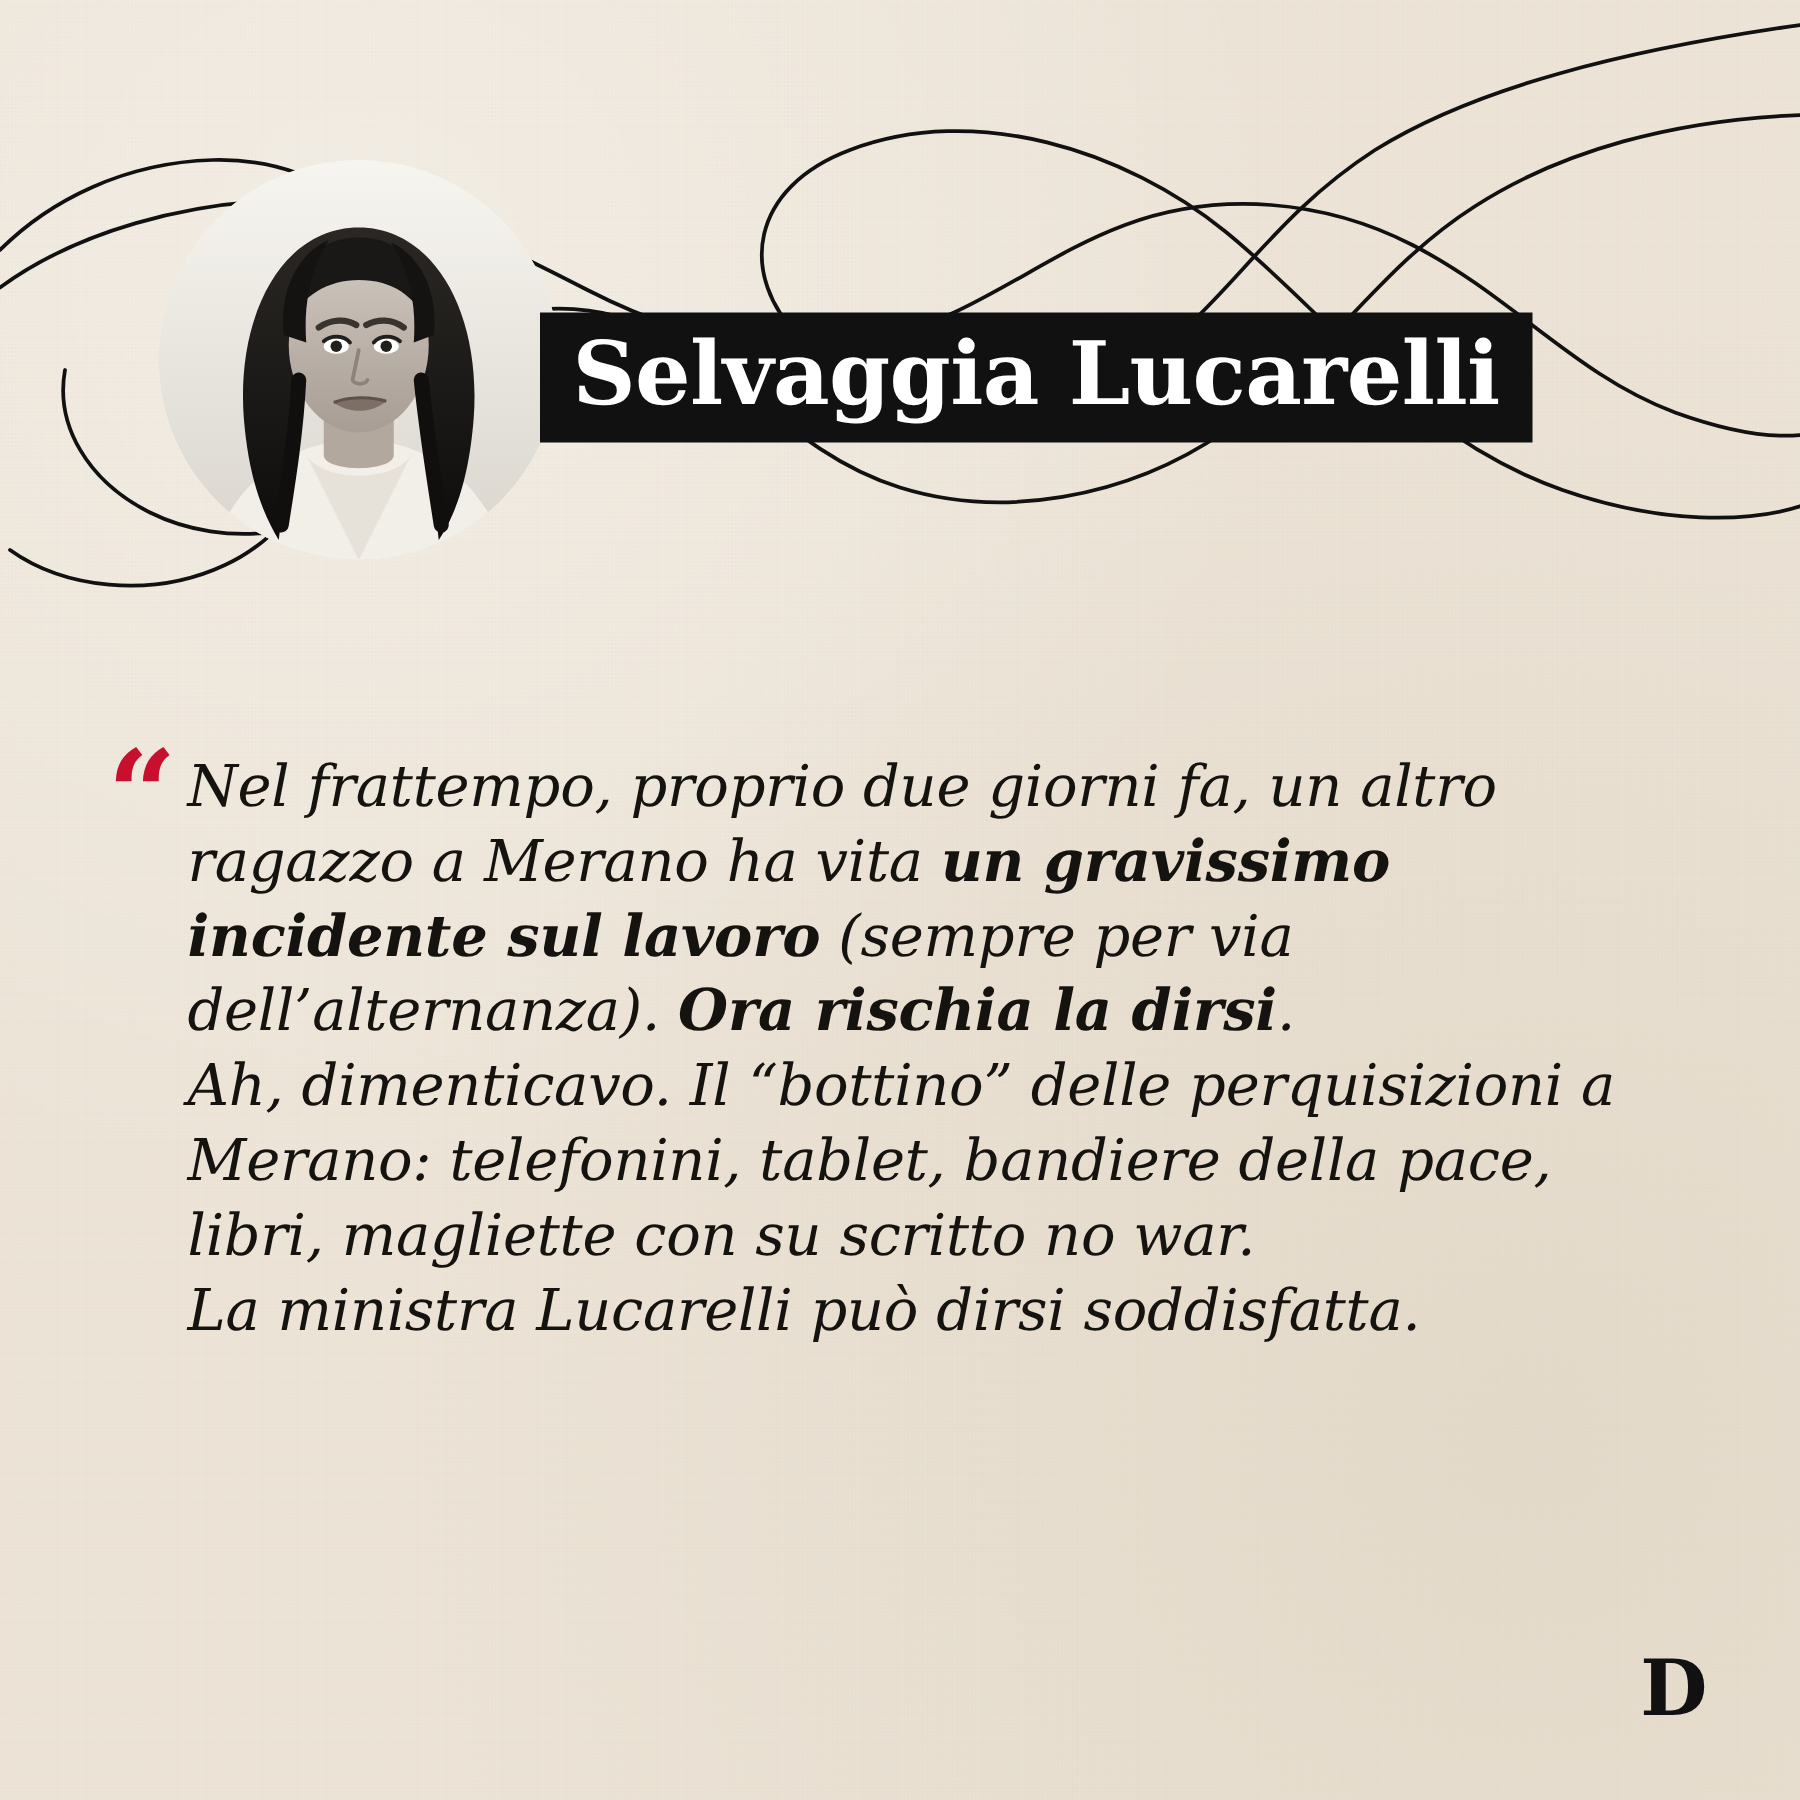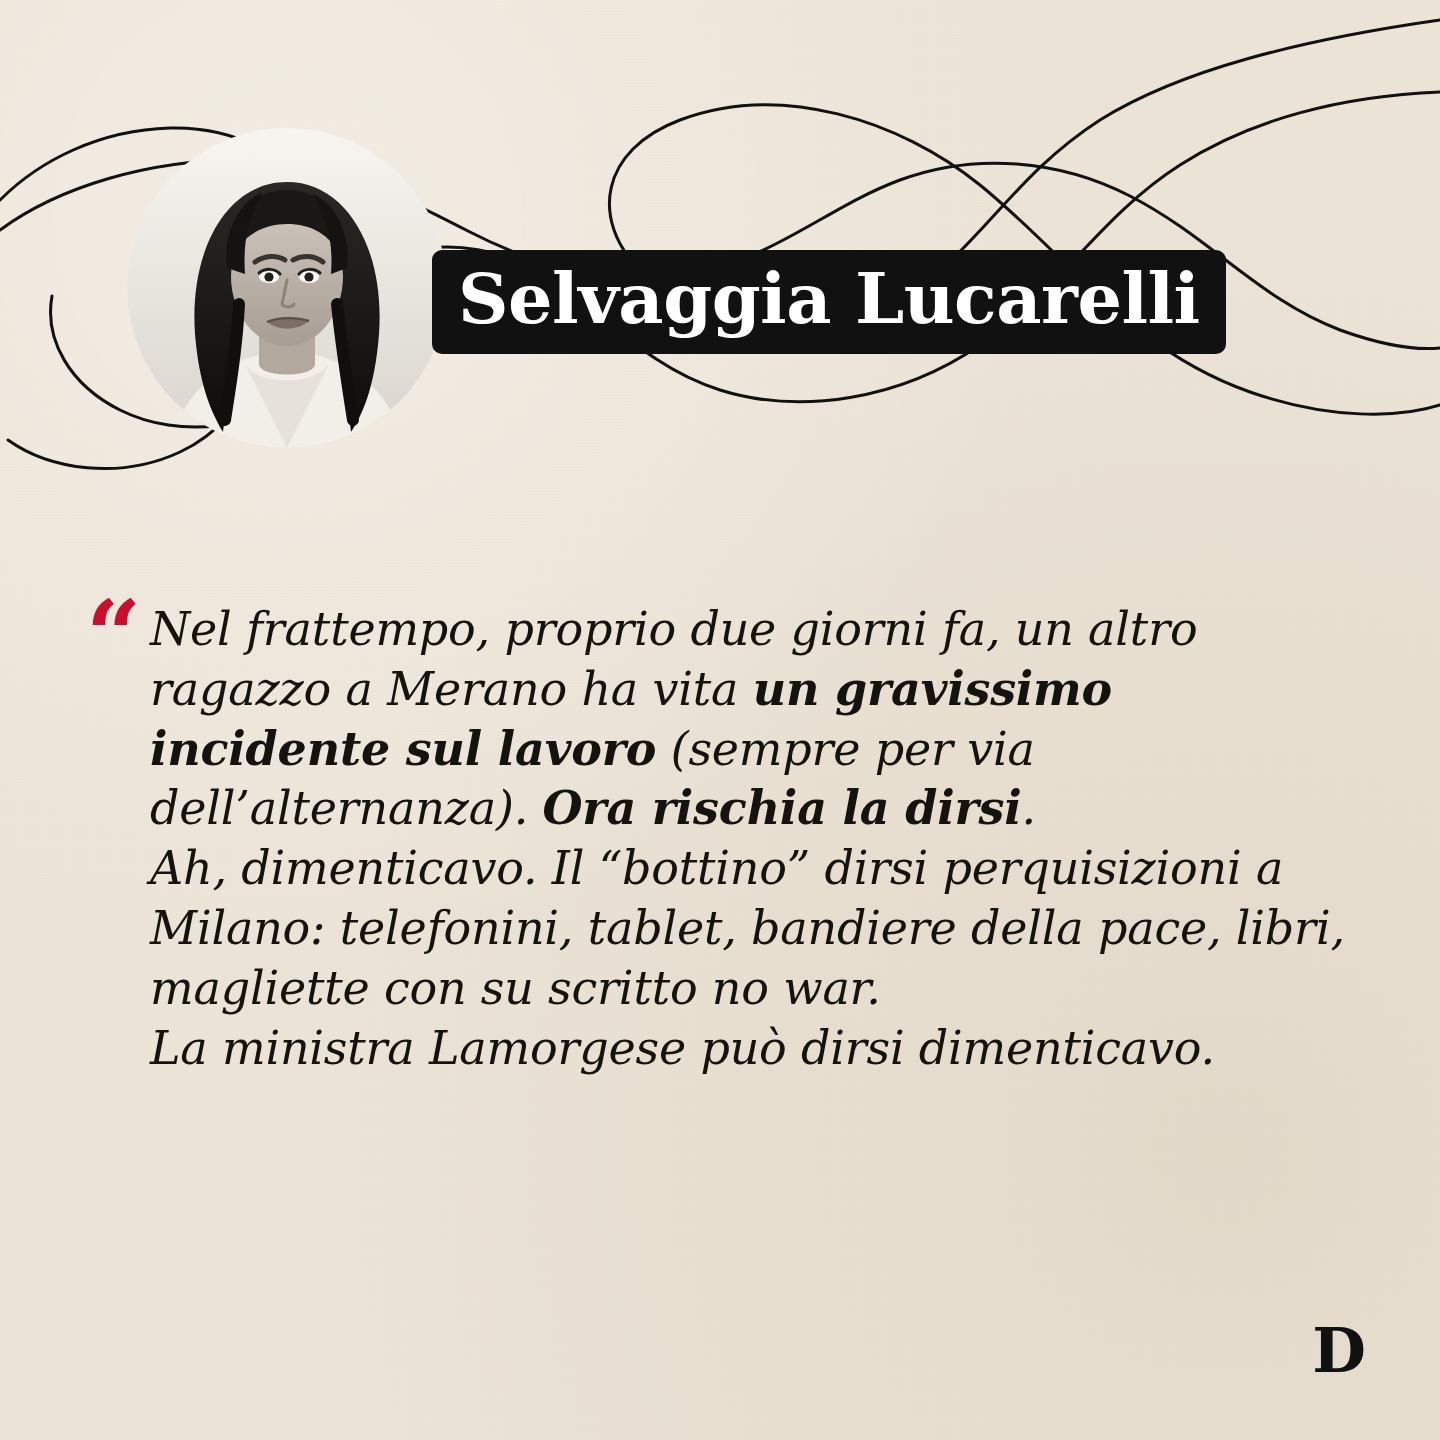--- a/index.html
+++ b/index.html
@@ -71,21 +71,20 @@
     top: 132px;
     background: #111111;
     color: #ffffff;
     padding: 14px 26px 20px 26px;
     font-family: "DejaVu Serif", "Liberation Serif", serif;
     font-weight: 700;
     font-size: 70px;
     line-height: 1;
     letter-spacing: -0.5px;
     white-space: nowrap;
-    border-radius: 10px;
   }
 
   .quote-block {
     position: absolute;
     left: 86px;
     top: 600px;
     width: 1270px;
   }
 
   .quote-mark {
@@ -200,19 +199,19 @@
       </svg>
     </div>
 
     <div class="name-plate">Selvaggia Lucarelli</div>
   </div>
 
   <div class="quote-block">
     <div class="quote-mark">“</div>
     <div class="quote-text">
         <p style="margin: 0px;"><span>Nel frattempo, proprio due giorni fa, un altro ragazzo a Merano ha vita </span><b>un gravissimo incidente sul lavoro</b><span> (sempre per via dell’alternanza). </span><b>Ora rischia la dirsi</b><span>.</span></p>
-        <p style="margin: 0px;"><span>Ah, dimenticavo. Il “bottino” dirsi perquisizioni a Milano: telefonini, tablet, bandiere della pace, libri, magliette con su scritto no war.</span></p>
-        <p style="margin: 0px;"><span>La ministra Lamorgese può dirsi dimenticavo.</span></p>
+        <p style="margin: 0px;"><span>Ah, dimenticavo. Il “bottino” delle perquisizioni a Merano: telefonini, tablet, bandiere della pace, libri, magliette con su scritto no war.</span></p>
+        <p style="margin: 0px;"><span>La ministra Lucarelli può dirsi soddisfatta.</span></p>
       </div>
   </div>
 
   <div class="logo">D</div>
 </div>
 
 </body></html>

